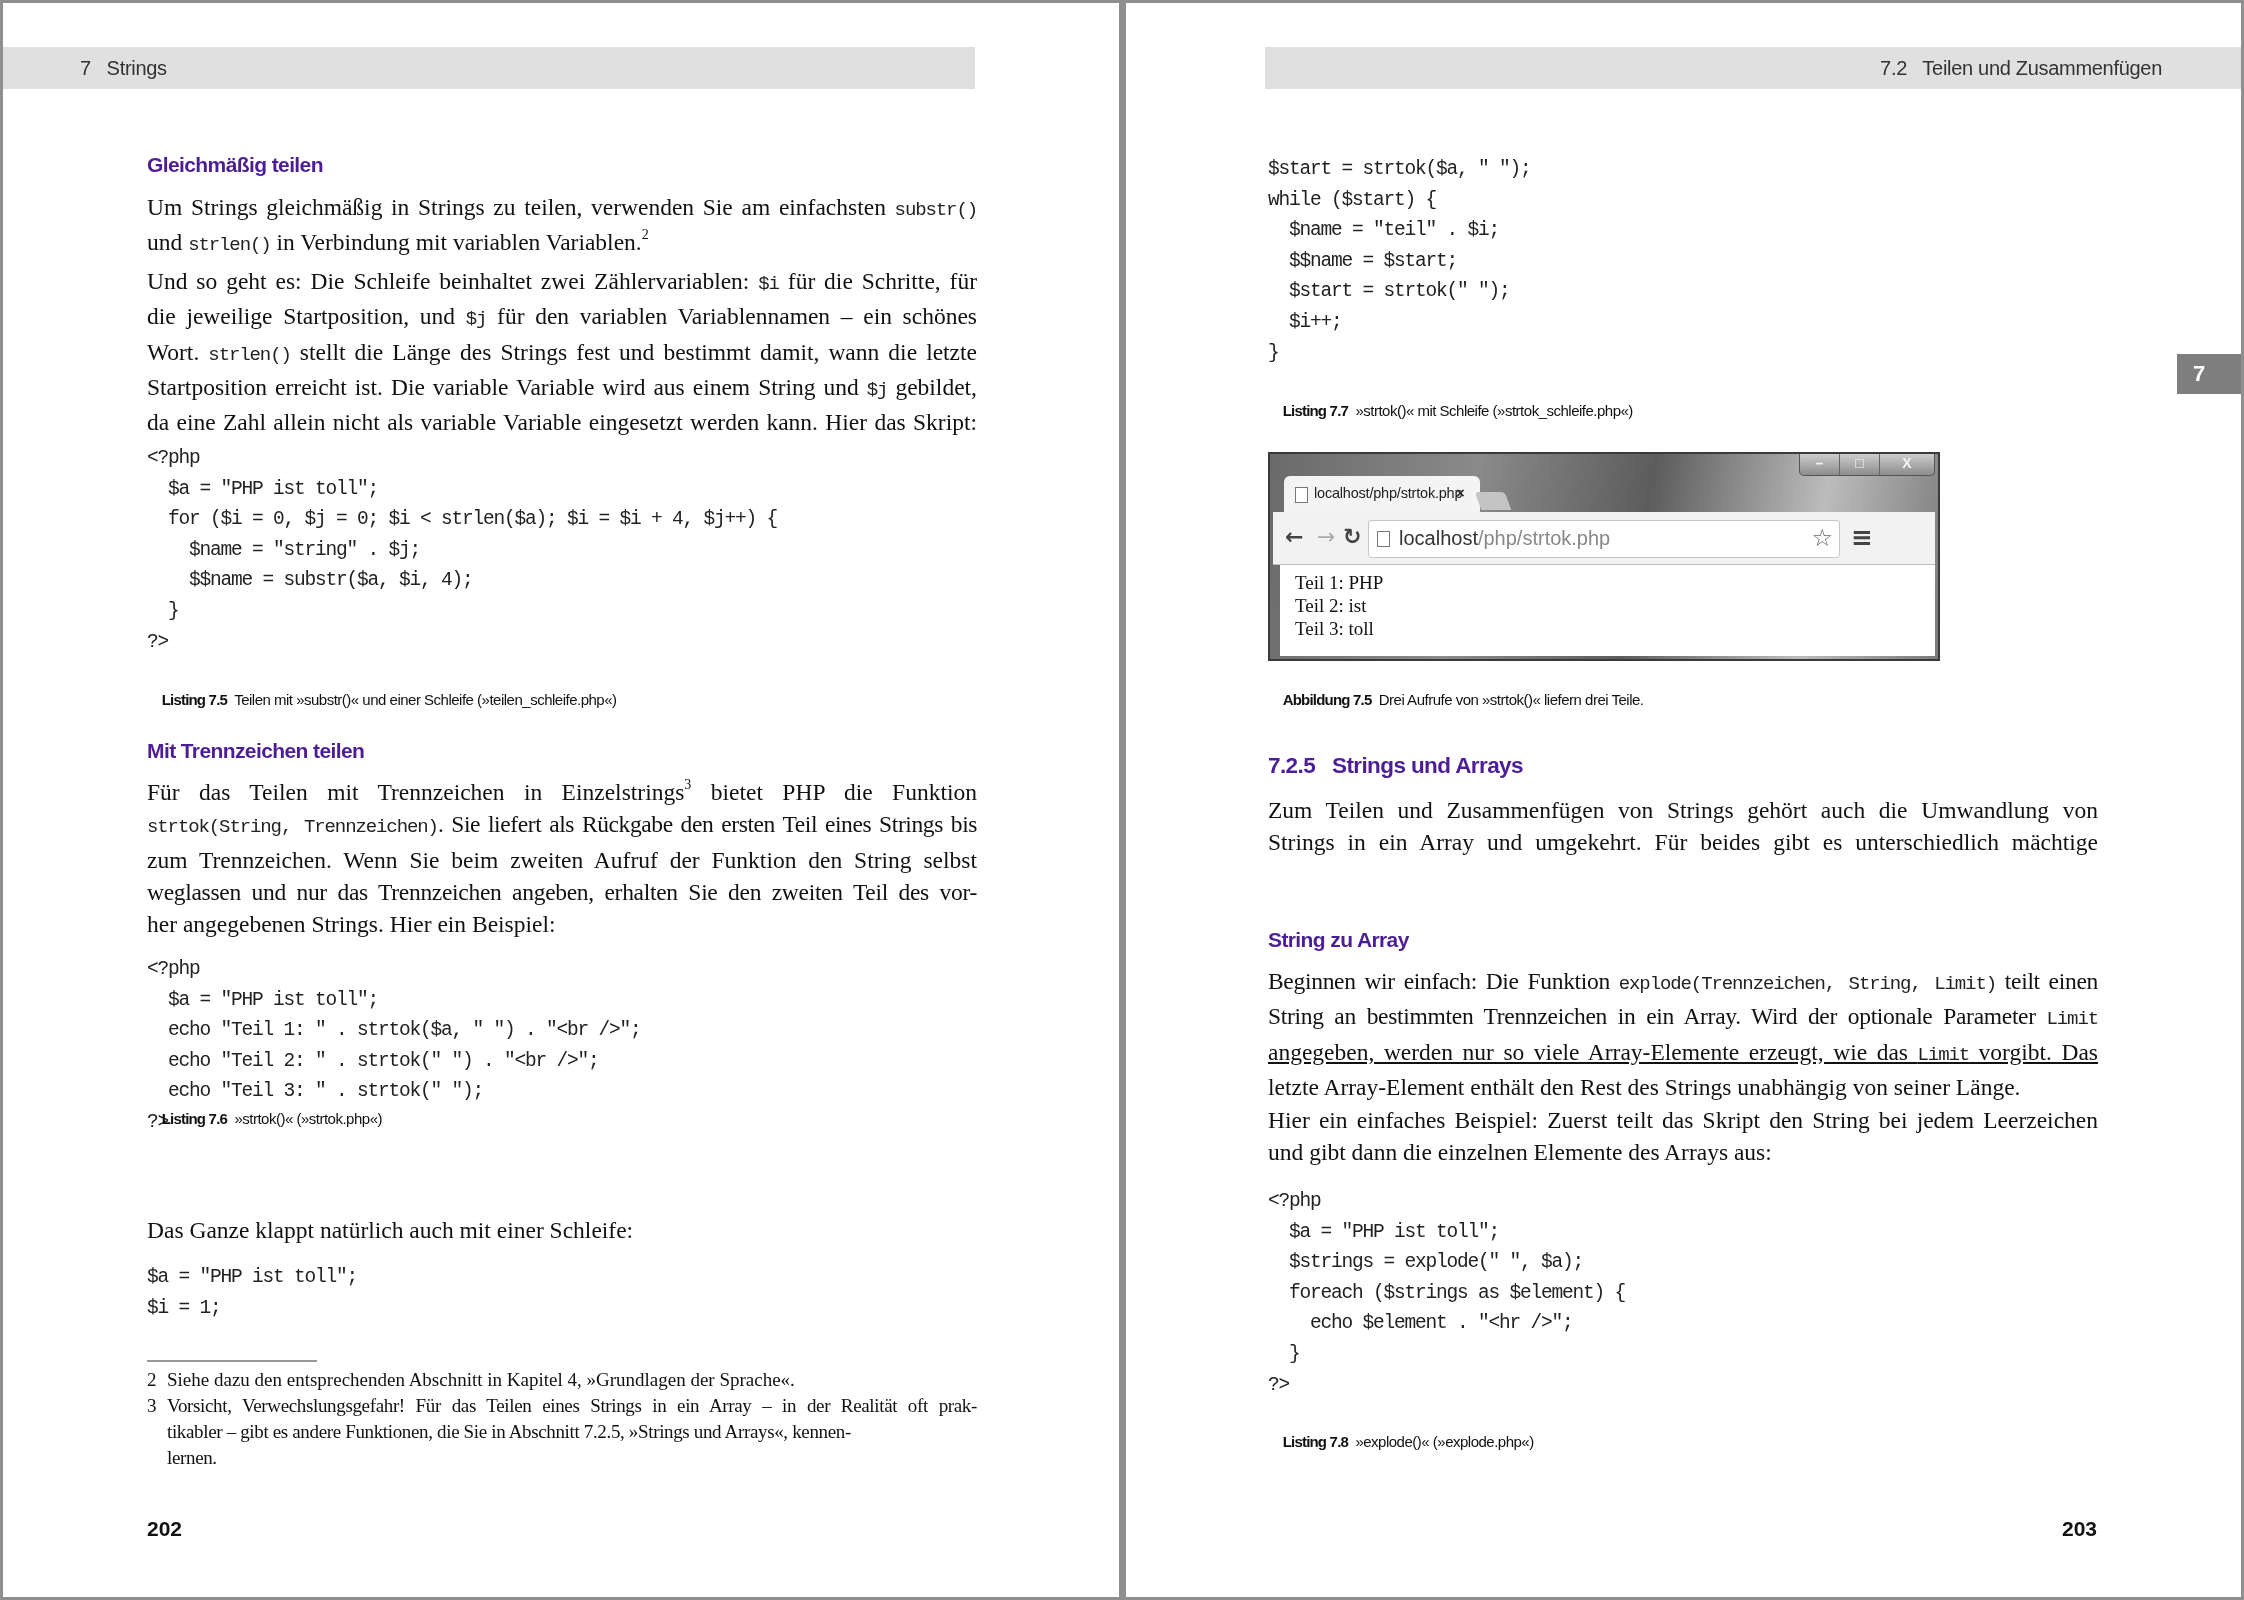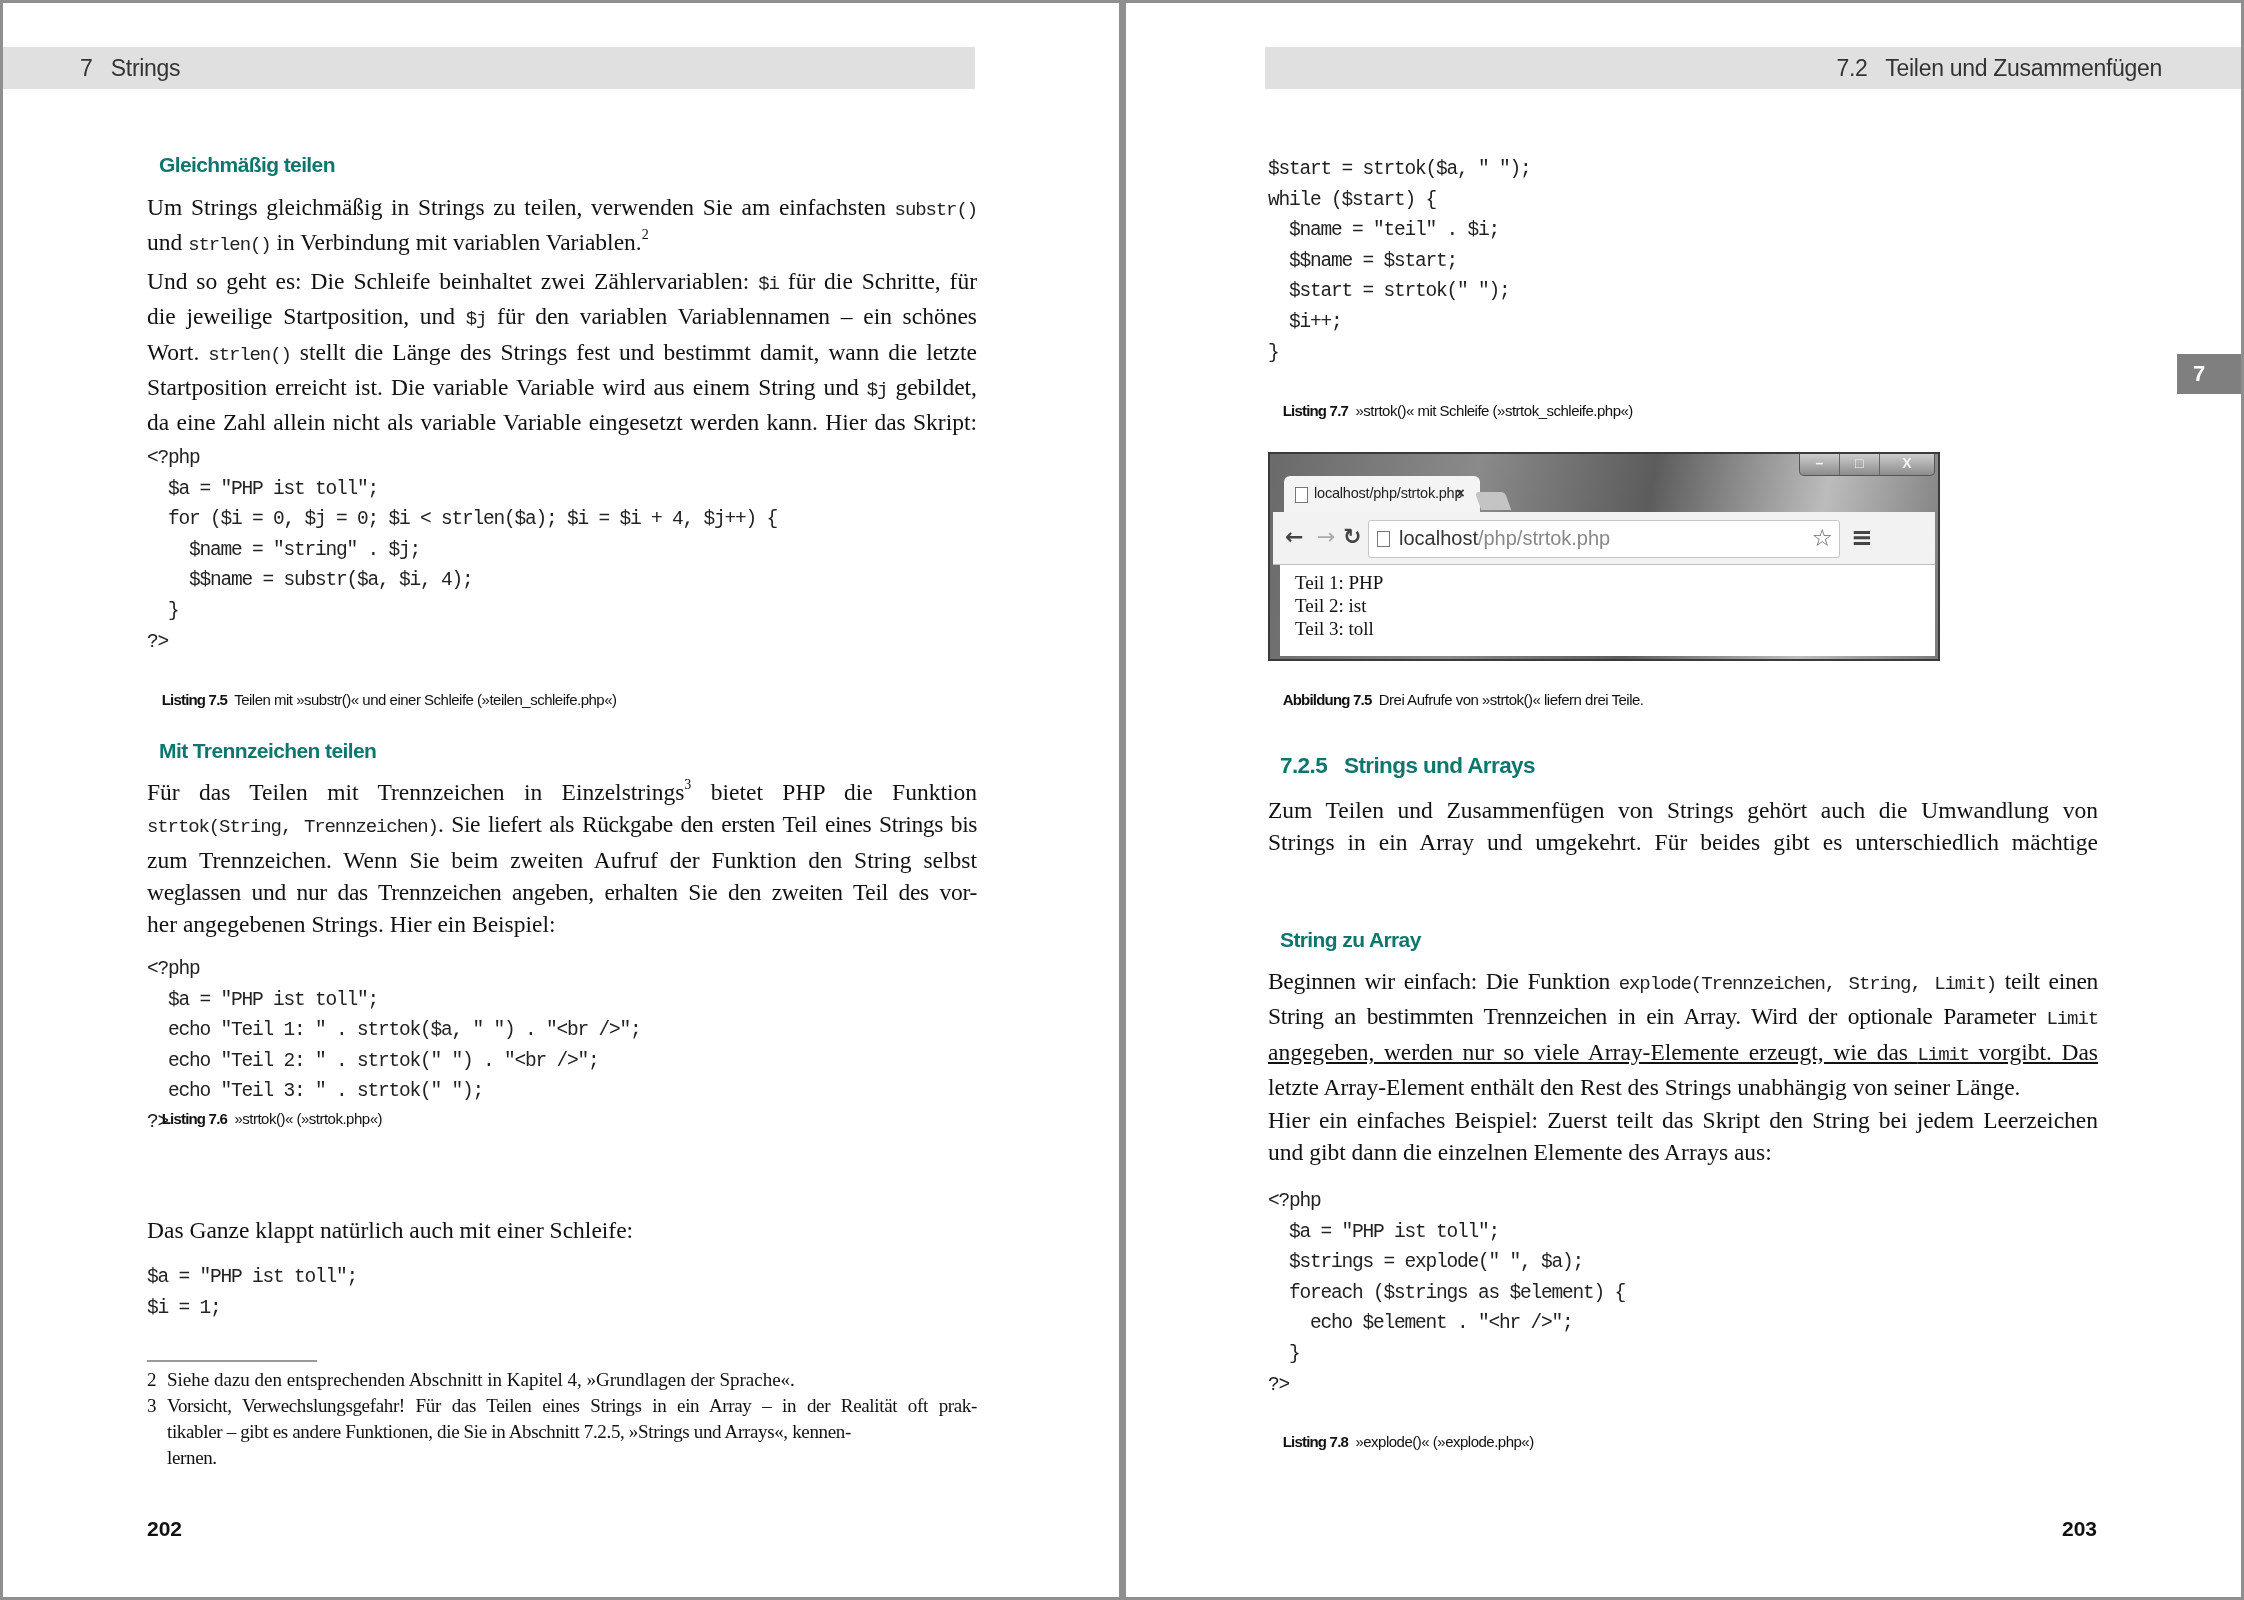--- a/index.html
+++ b/index.html
@@ -2,26 +2,26 @@
 <html><head>
 <meta charset="utf-8">
 <style>
   html, body { margin:0; padding:0; }
   body { width:2244px; height:1600px; position:relative; background:#8f8f8f; overflow:hidden; }
   .page { position:absolute; top:3px; height:1594px; background:#fff; overflow:hidden; }
   .page.left { left:3px; width:1116px; }
   .page.right { left:1126px; width:1115px; }
   .abs { position:absolute; }
   .header-band { position:absolute; top:44px; height:42px; background:#e0e0e0; }
-  .header-text { font-family:"Liberation Sans", sans-serif; font-size:23px; color:#333; line-height:42px; position:absolute; top:0; white-space:pre; letter-spacing:-0.3px; }
+  .header-text { font-family:"Liberation Sans", sans-serif; font-size:20px; color:#333; line-height:42px; position:absolute; top:0; white-space:pre; letter-spacing:-0.3px; }
   .serif { font-family:"Liberation Serif", serif; font-size:23.5px; color:#111; line-height:32.3px; }
   .just { text-align:justify; }
   .mono { font-family:"Liberation Mono", monospace; font-size:19.5px; color:#222; letter-spacing:-1.2px; }
   .inl { font-family:"Liberation Mono", monospace; font-size:19px; letter-spacing:-1.1px; color:#222; }
-  .sans-bold { font-family:"Liberation Sans", sans-serif; font-weight:bold; color:#0f766e; letter-spacing:-0.6px;margin-left:12px; }
+  .sans-bold { font-family:"Liberation Sans", sans-serif; font-weight:bold; color:#4c1d95; letter-spacing:-0.6px; }
   .h-sub { font-size:21px; }
   .h-sec { font-size:22.5px; }
   .caption { font-family:"Liberation Sans", sans-serif; font-size:15px; color:#111; letter-spacing:-0.5px; white-space:pre;text-align:right; }
   .caption b { font-weight:bold; letter-spacing:-0.8px; }
   .code-line { position:absolute; white-space:pre; line-height:30px; height:30px; }
   .fn { font-family:"Liberation Serif", serif; font-size:19px; color:#111; line-height:26px; }
   .fn-row { position:absolute; display:flex; }
   .fn-num { width:20px; flex:none; }
   .pagenum { font-family:"Liberation Sans", sans-serif; font-weight:bold; font-size:21px; color:#111; }
   sup { font-size:14px; line-height:0; position:relative; top:-2px; }

